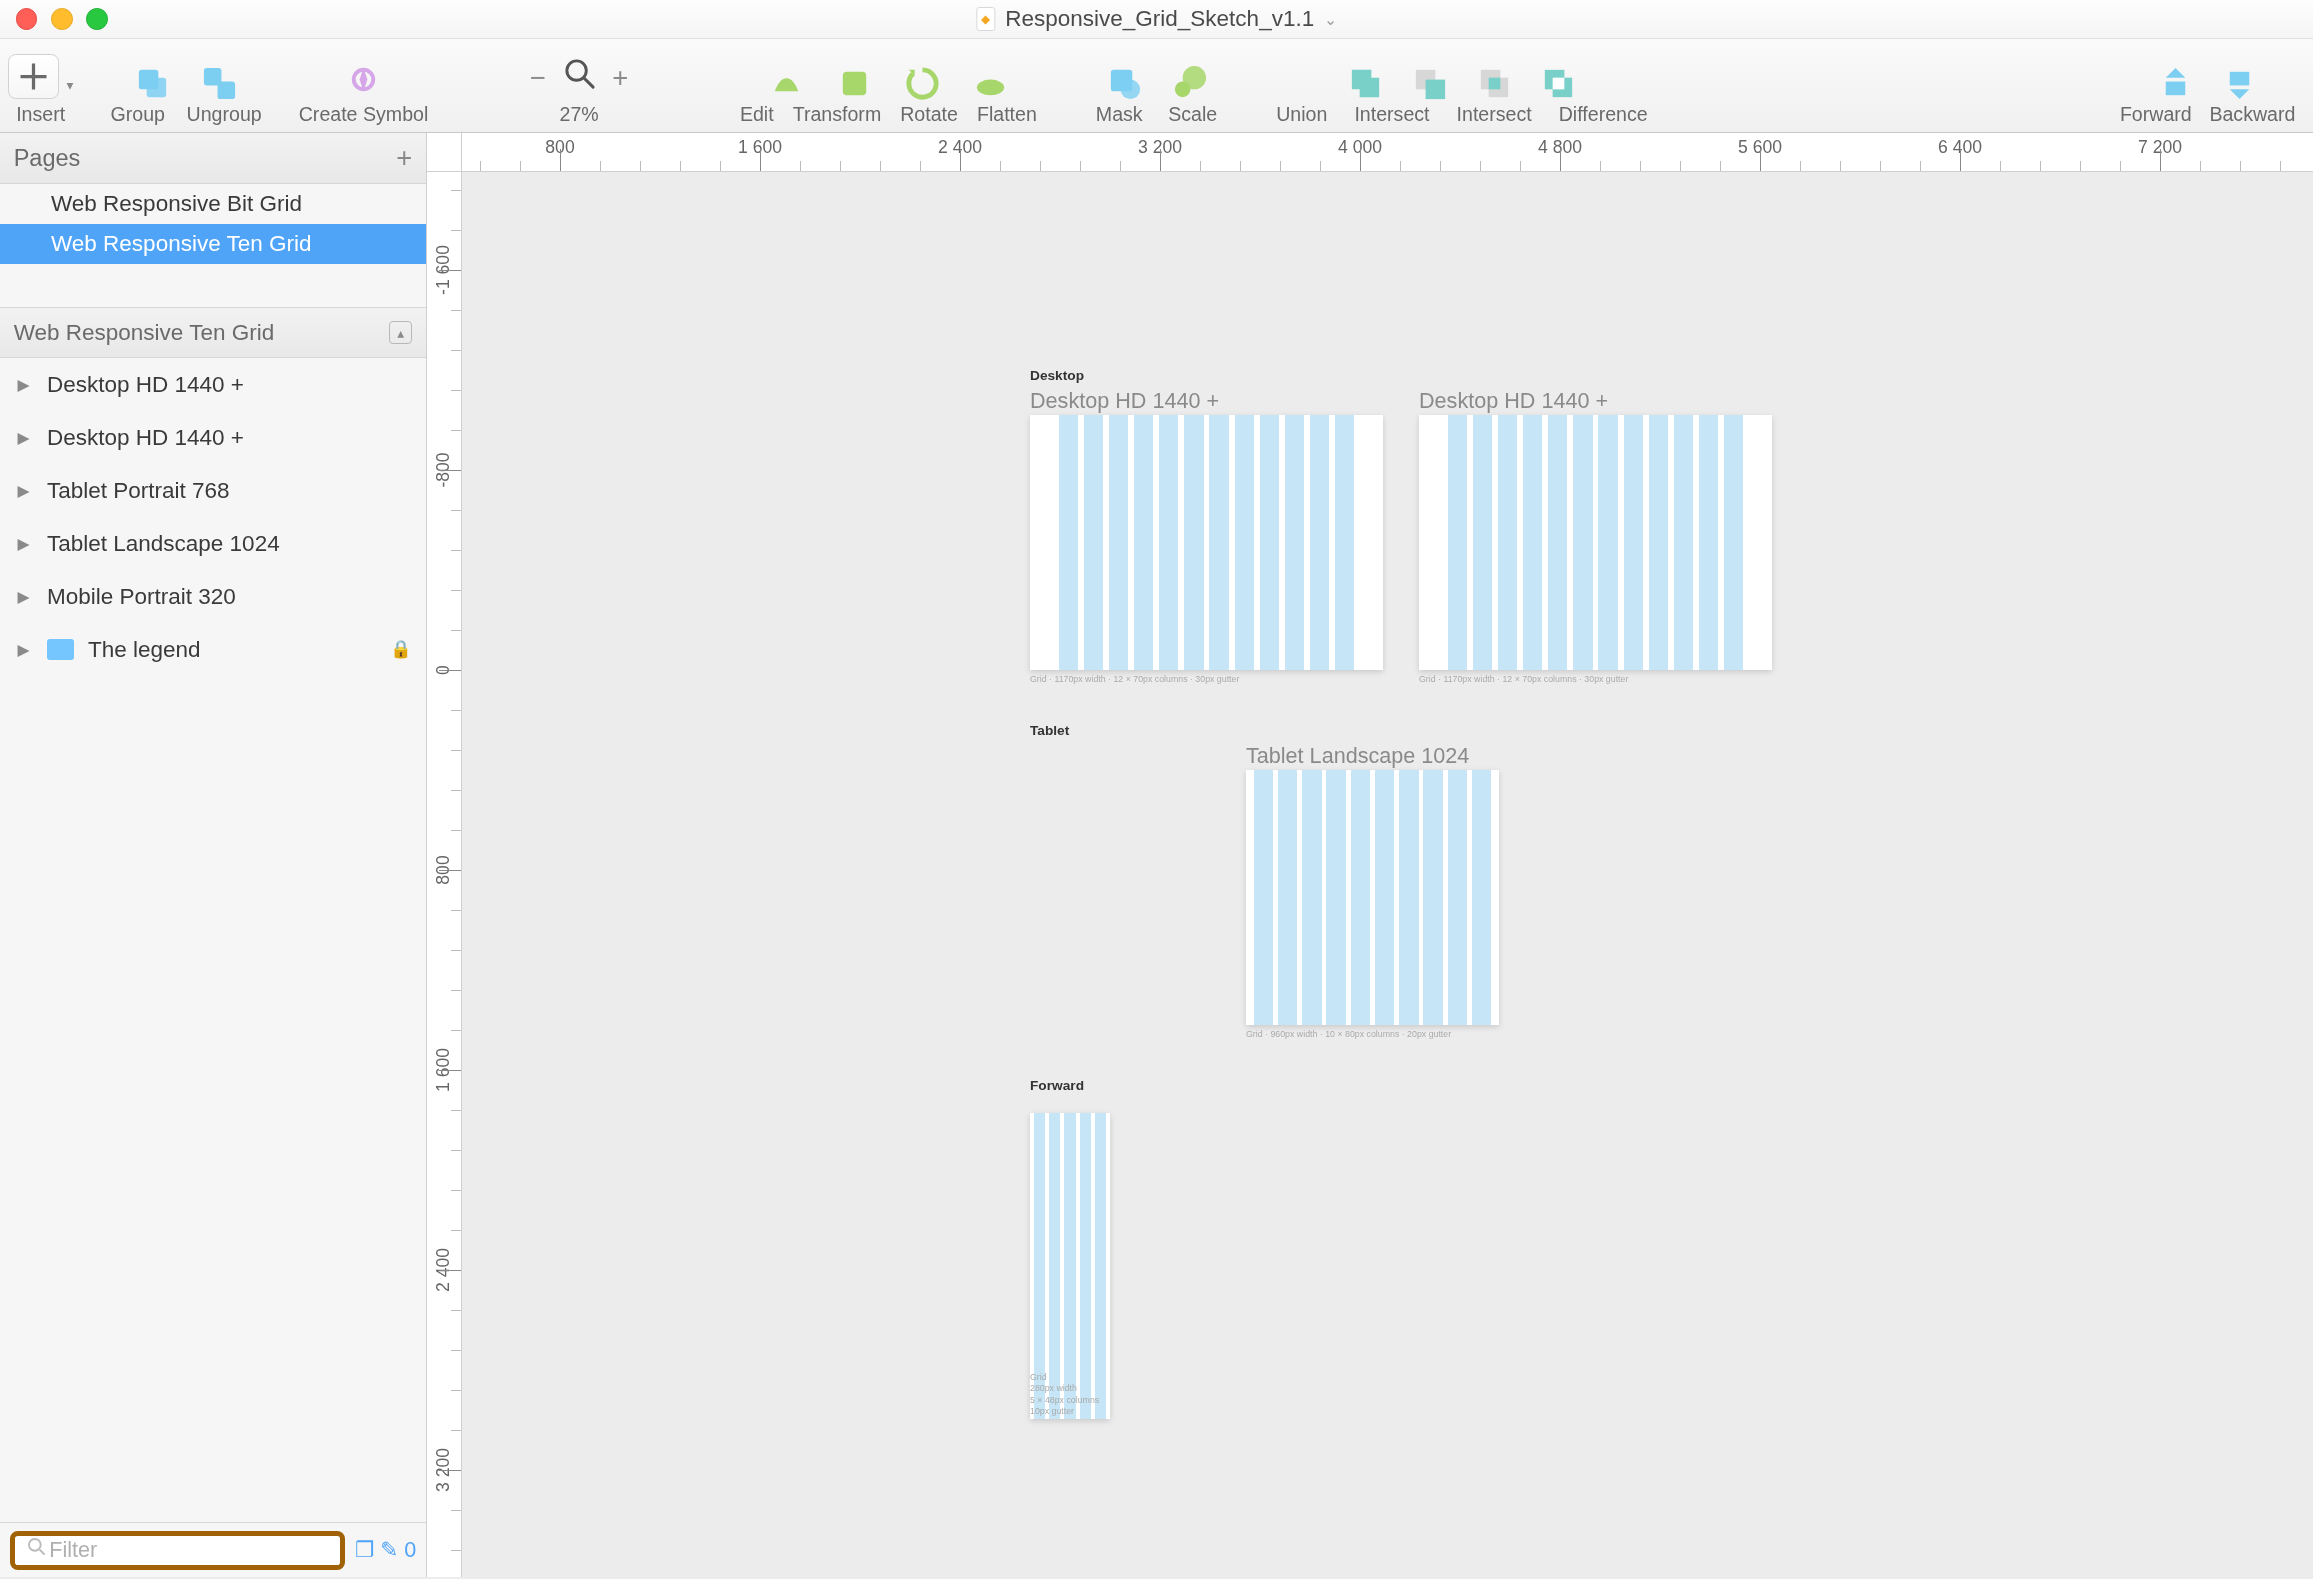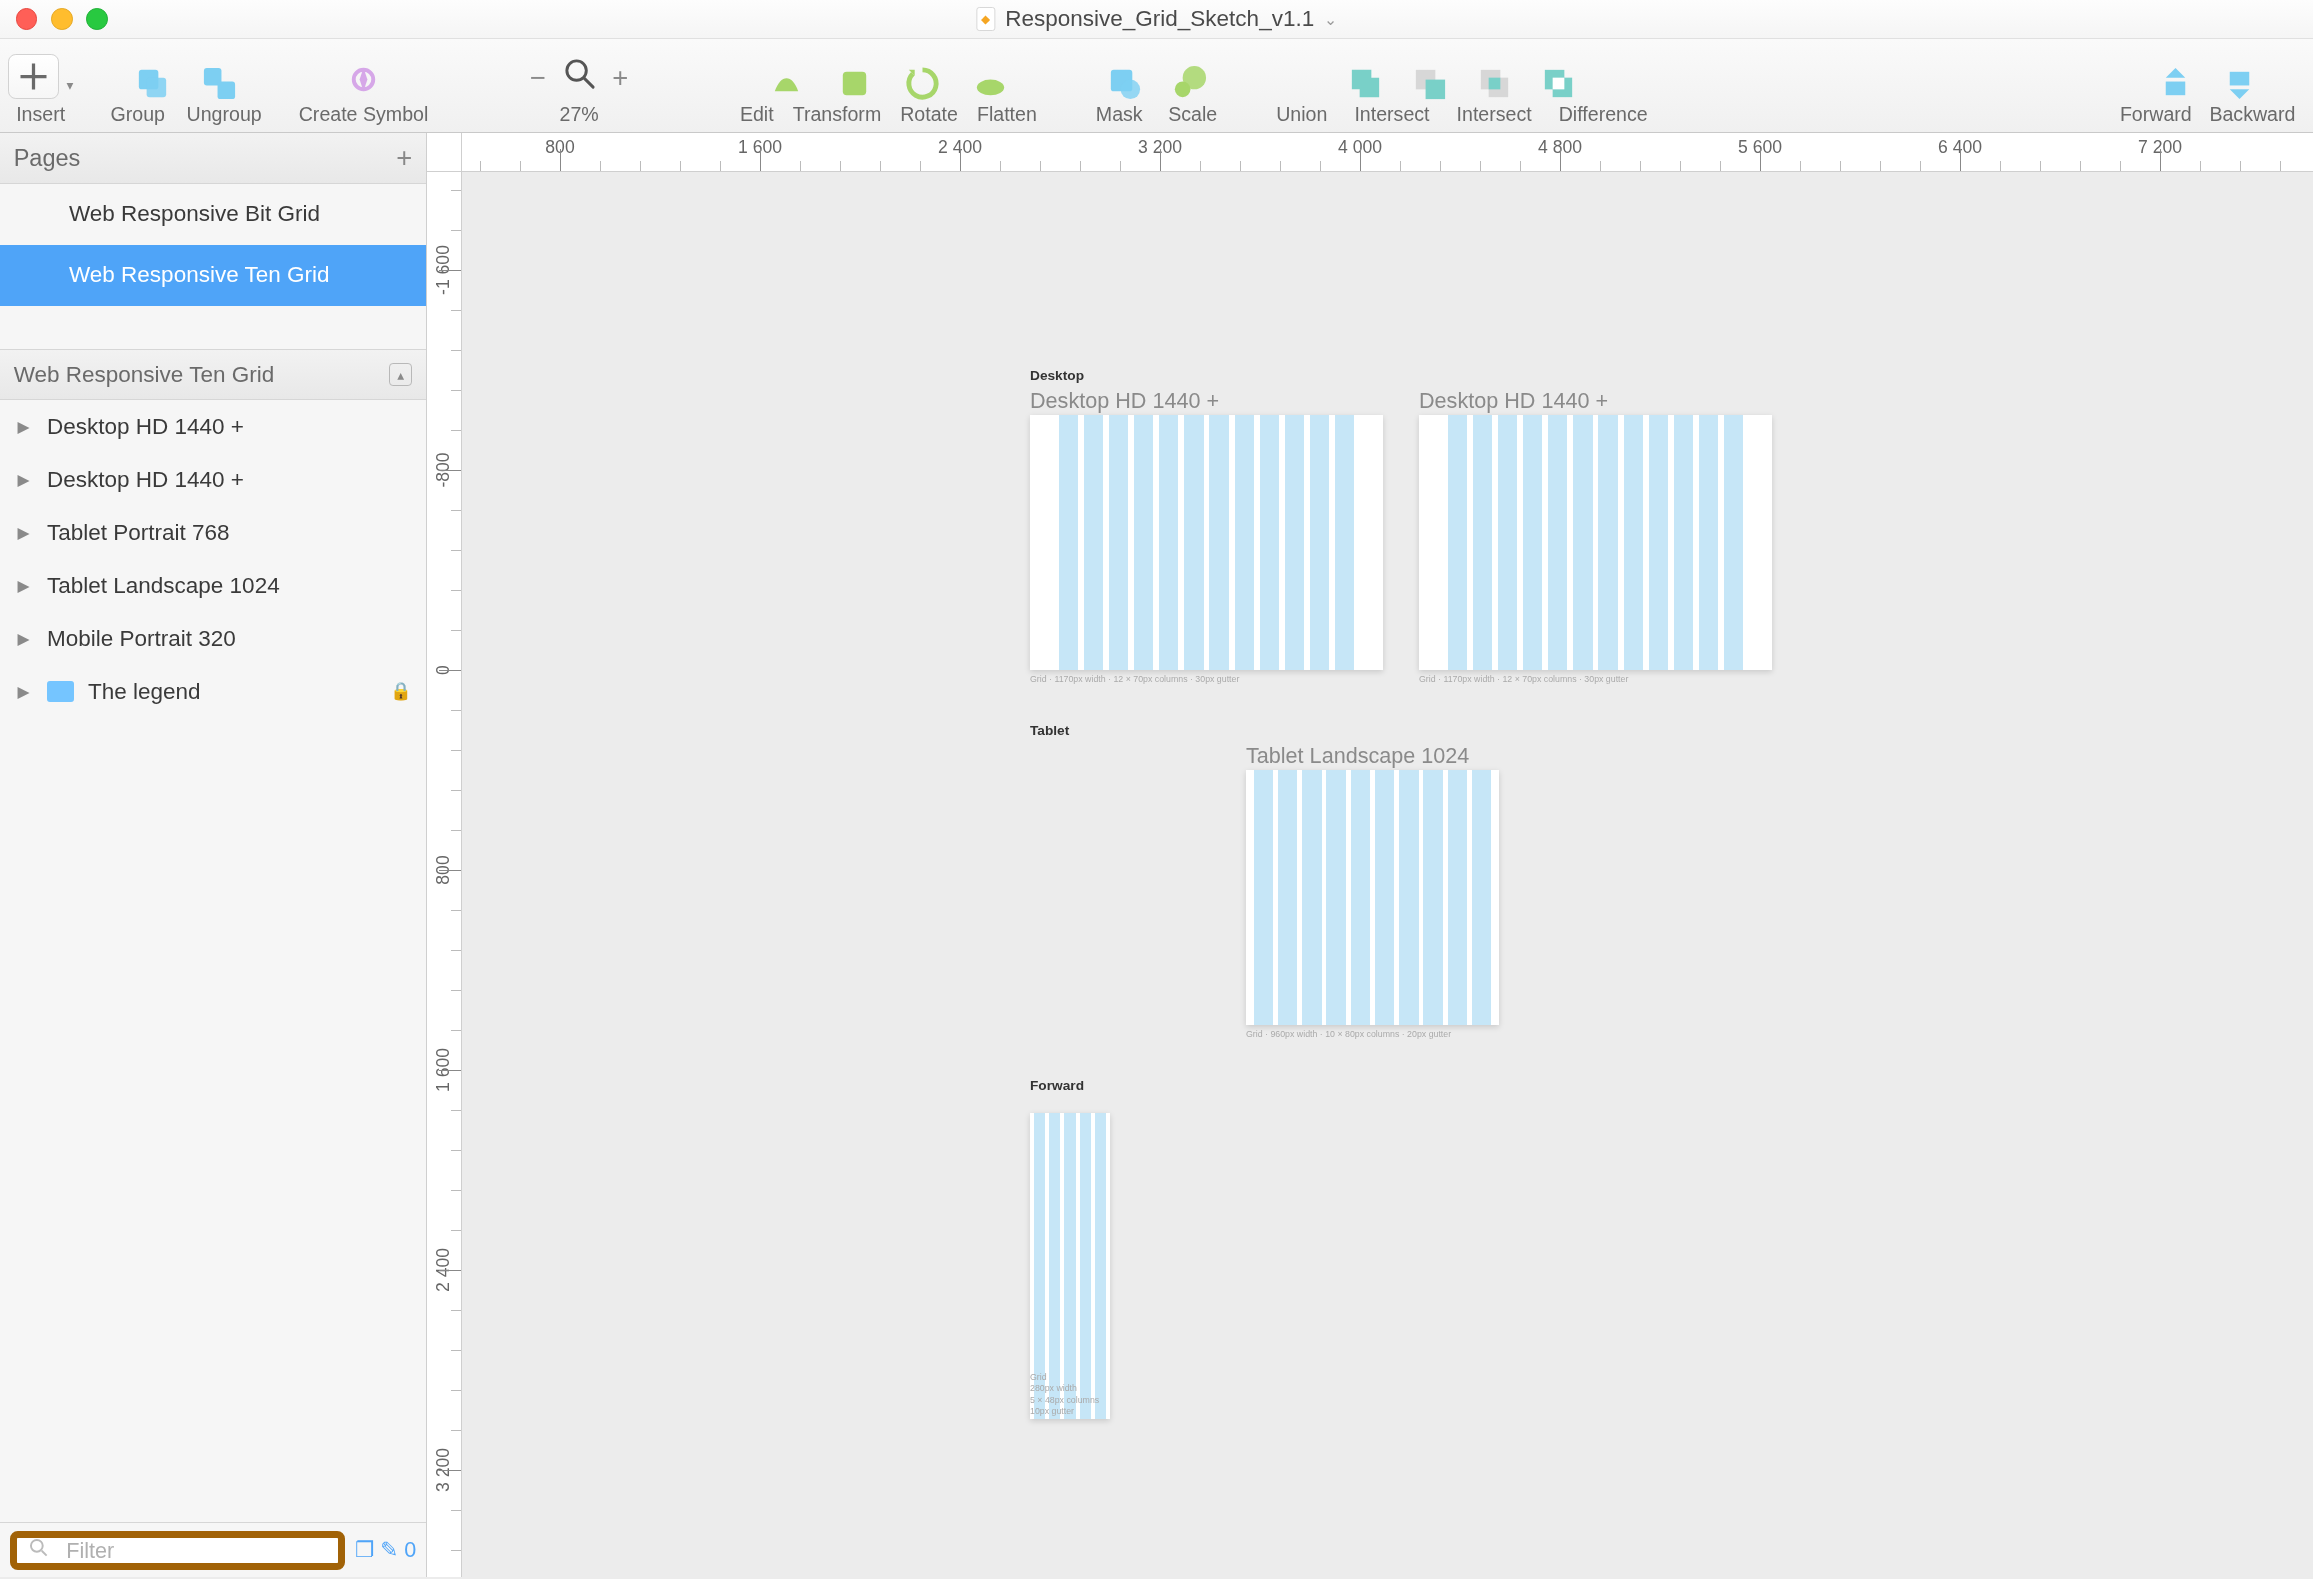--- a/index.html
+++ b/index.html
@@ -33,33 +33,33 @@
 
 .ico svg { width:39px; height:39px; display:block; }
 
 
 .main { display:flex; height: calc(1579px - 39px - 94px - 2px); }
 
 
 .sidebar { width: 427px; background:#f6f6f6; border-right:1px solid #cfcfcf; display:flex; flex-direction:column; }
 .side-header { height:51px; background:linear-gradient(#f2f2f2,#e8e8e8); border-bottom:1px solid #d6d6d6; display:flex; align-items:center; padding:0 13.7px; justify-content:space-between; color:#6a6a6a; font-size:23.5px; }
 .side-header .plus { font-size:27.4px; color:#888; }
-.page-item { height:61px; display:flex; align-items:center; padding-left:69px; font-size:22.5px; color:#3a3a3a; border-bottom:1px solid transparent; }
+.page-item { height:40px; display:flex; align-items:center; padding-left:51px; font-size:22.5px; color:#3a3a3a; border-bottom:1px solid transparent; }
 .page-item.selected { background:#4fa4f8; color:#fff; }
 
 .outline-header { height:51px; background:linear-gradient(#f2f2f2,#e8e8e8); border-top:1px solid #d6d6d6; border-bottom:1px solid #d6d6d6; display:flex; align-items:center; padding:0 13.7px; justify-content:space-between; color:#6a6a6a; font-size:22.5px; margin-top:43px; }
 .outline-header .collapse { width:23.5px; height:23.5px; border:1px solid #b8b8b8; border-radius:3.9px; display:flex; align-items:center; justify-content:center; font-size:13.7px; color:#8a8a8a; }
 
 .layer-item { height:53px; display:flex; align-items:center; padding: 0 13.7px 0 17.6px; font-size:22.5px; color:#3a3a3a; gap:13.7px; }
 .layer-item .disclosure { width:15.7px; color:#8a8a8a; font-size:15.7px; }
 .layer-item .folder { width:27.4px; height:21.6px; background:#75c5ff; border-radius:2.9px; display:inline-block; }
 .layer-item .lock { margin-left:auto; color:#b0b0b0; font-size:17.6px; }
 
 .side-footer { margin-top:auto; height:55px; border-top:1px solid #d6d6d6; display:flex; align-items:center; padding:0 9.8px; gap:9.8px; }
-.filter-input { flex:1; height:39px; border:7px solid #a16207; border-radius:7.8px; background:#fff; display:flex; padding:0 11.8px; color:#b0b0b0; font-size:21.6px; gap:18px; }
+.filter-input { flex:1; height:39px; border:5px solid #a16207; border-radius:7.8px; background:#fff; display:flex; align-items:center; padding:0 11.8px; color:#b0b0b0; font-size:21.6px; gap:3px; }
 .footer-icons { display:flex; align-items:center; gap:5.9px; color:#4fa4f8; font-size:21.6px; }
 
 
 .canvas-wrap { flex:1; display:flex; flex-direction:column; background:#ececec; }
 .ruler-h { height:39px; background:#fff; border-bottom:1px solid #cfcfcf; position:relative; margin-left:35px; }
 .ruler-corner { position:absolute; left:0; top:0; width:35px; height:39px; background:#fff; border-right:1px solid #cfcfcf; border-bottom:1px solid #cfcfcf; }
 .canvas-row { flex:1; display:flex; position:relative; }
 .ruler-v { width:35px; background:#fff; border-right:1px solid #cfcfcf; position:relative; }
 .ruler-h .major { position:absolute; top:3.9px; font-size:17.6px; color:#666; transform:translateX(-50%); }
 .ruler-h .tick { position:absolute; bottom:0; width:1px; height:9.8px; background:#bbb; }

